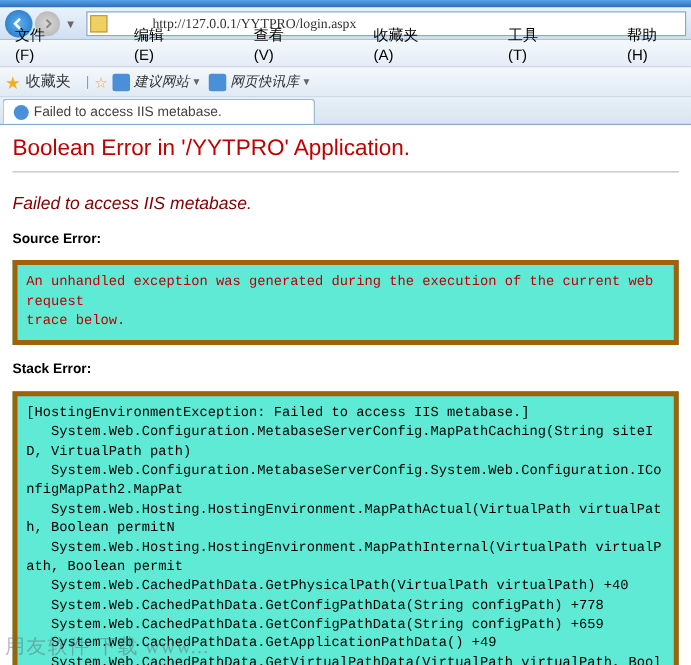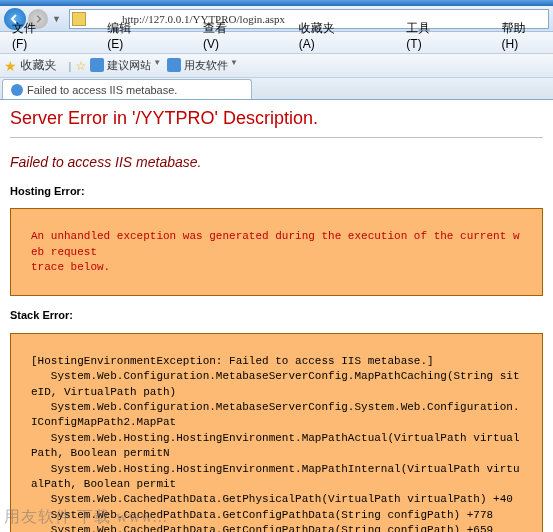--- a/index.html
+++ b/index.html
@@ -13,35 +13,35 @@
     .addr-bar { flex: 1; background: #fff; border: 1px solid #8aa8c8; height: 20px; margin: 0 4px; display: flex; align-items: center; padding: 0 2px; }
     .addr-icon { width: 14px; height: 14px; background: #f0d060; border: 1px solid #c0a040; margin-right: 3px; }
     .addr-text { flex: 1; font-size: 11px; color: #333; font-family: Tahoma; padding-left: 33px; }
     
     .menu-bar { background: linear-gradient(to bottom, #f4f8fc, #e4ecf6); height: 22px; display: flex; align-items: flex-end; padding: 0 6px; border-bottom: 1px solid #c0d0e0; gap: 45px; }
     .menu-item { padding: 2px 6px; color: #000; font-size: 12px; }
     
     .fav-bar { background: linear-gradient(to bottom, #f4f8fc, #e0eaf4); height: 24px; display: flex; align-items: center; padding: 0 4px; border-bottom: 1px solid #c0d0e0; }
     .star-icon { color: #f0b020; font-size: 14px; margin-right: 4px; }
     .fav-label { color: #333; font-size: 12px; margin-right: 8px; }
-    .fav-item { display: flex; margin-right: 6px; color: #333; font-size: 11px; }
+    .fav-item { display: flex; align-items: center; margin-right: 6px; color: #333; font-size: 11px; font-style: italic; }
     .fav-sep { color: #999; margin: 0 4px; }
     .eicon { width: 14px; height: 14px; background: #4a90d8; border-radius: 2px; margin-right: 3px; display: inline-block; }
     
     .tab-bar { background: linear-gradient(to bottom, #e8f0f8, #d8e4f0); height: 22px; display: flex; align-items: flex-end; border-bottom: 1px solid #8aa8c8; }
     .tab { background: #fff; border: 1px solid #a0b8d0; border-bottom: none; height: 20px; padding: 2px 8px; display: flex; align-items: center; font-size: 11px; color: #444; margin-left: 2px; border-radius: 3px 3px 0 0; min-width: 250px; }
     .tab-favicon { width: 12px; height: 12px; background: #4a90d8; border-radius: 50%; margin-right: 4px; }
     
     .content { padding: 8px 10px; background: #fff; }
     .err-h1 { font-family: Verdana, Arial; font-size: 18px; color: #c00000; font-weight: normal; margin-bottom: 4px; }
     .hr { border: none; border-top: 1px solid #c0c0c0; margin: 8px 0 16px 0; }
     .err-h2 { font-family: Verdana, Arial; font-size: 14px; color: #800000; font-weight: normal; font-style: italic; margin-bottom: 14px; }
     .desc-row { font-family: Arial; font-size: 11px; color: #000; margin-bottom: 10px; line-height: 1.3; }
     .desc-row b { font-weight: bold; }
-    .code-block { background: #fdba74; border: 1px solid #a16207; padding: 20px; font-family: Consolas, 'Courier New', monospace; font-size: 11px; color: #000; margin: 6px 0 12px 0; line-height: 1.4; white-space: pre-wrap; word-break: break-all; }
+    .code-block { background: #5eead4; border: 4px solid #a16207; padding: 7px; font-family: Consolas, 'Courier New', monospace; font-size: 11px; color: #000; margin: 6px 0 12px 0; line-height: 1.4; white-space: pre-wrap; word-break: break-all; }
     .code-red { color: #c00000; }
     .watermark { position: absolute; bottom: 4px; left: 4px; font-size: 16px; color: rgba(100,100,120,0.45); font-family: SimSun; letter-spacing: 1px; margin-top: 22px; }
   </style>
 </head>
 <body>
 
 <div class="titlebar"></div>
 
 <div class="nav-toolbar">
   <div class="nav-back">
@@ -75,42 +75,42 @@
   <span class="fav-label">收藏夹</span>
   <span class="fav-sep">|</span>
   <span class="star-icon" style="font-size:12px;">☆</span>
   <span class="fav-item">
       <span class="eicon"></span>
       <span>建议网站</span> 
       <span style="font-size:8px;color:#666;margin-left:2px;">▼</span>
     </span>
   <span class="fav-item">
       <span class="eicon"></span>
-      <span>用友软件</span> 
+      <span>网页快讯库</span> 
       <span style="font-size:8px;color:#666;margin-left:2px;">▼</span>
     </span>
 </div>
 
 <div class="tab-bar">
   <div class="tab">
     <span class="tab-favicon"></span>
     <span>Failed to access IIS metabase.</span>
   </div>
 </div>
 
 <div class="content">
-  <h1 class="err-h1">Server Error in '/YYTPRO' Description.</h1>
+  <h1 class="err-h1">Boolean Error in '/YYTPRO' Application.</h1>
   <hr class="hr">
   <h2 class="err-h2">Failed to access IIS metabase.</h2>
 
 
 
 
   <div class="desc-row">
-    <b>Hosting Error:</b>
+    <b>Source Error:</b>
   </div>
 
   <div class="code-block code-red">An unhandled exception was generated during the execution of the current web request
 trace below.</div>
 
   <div class="desc-row">
     <b>Stack Error:</b>
   </div>
 
   <div class="code-block">[HostingEnvironmentException: Failed to access IIS metabase.]

